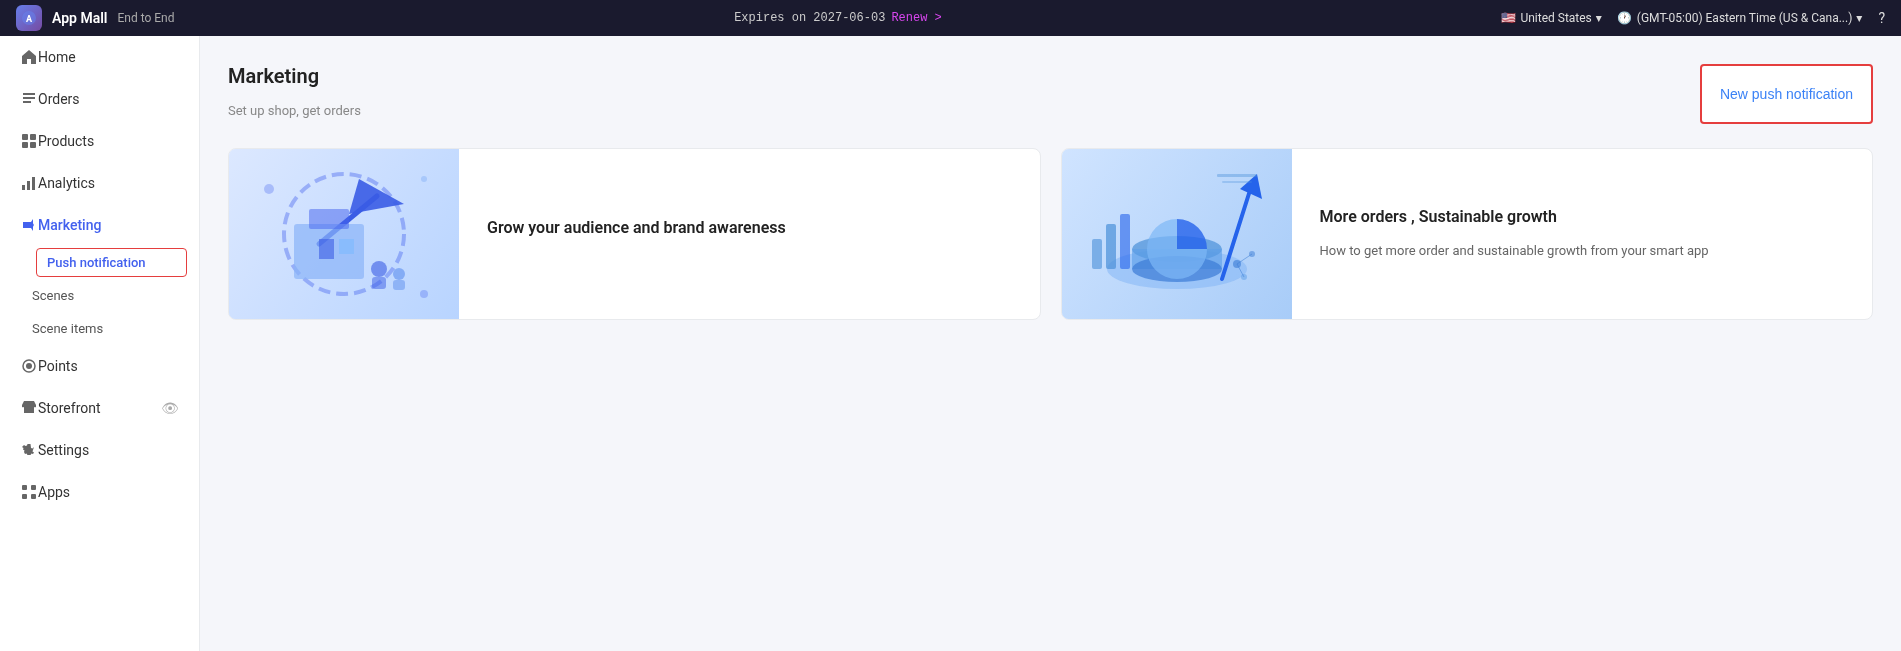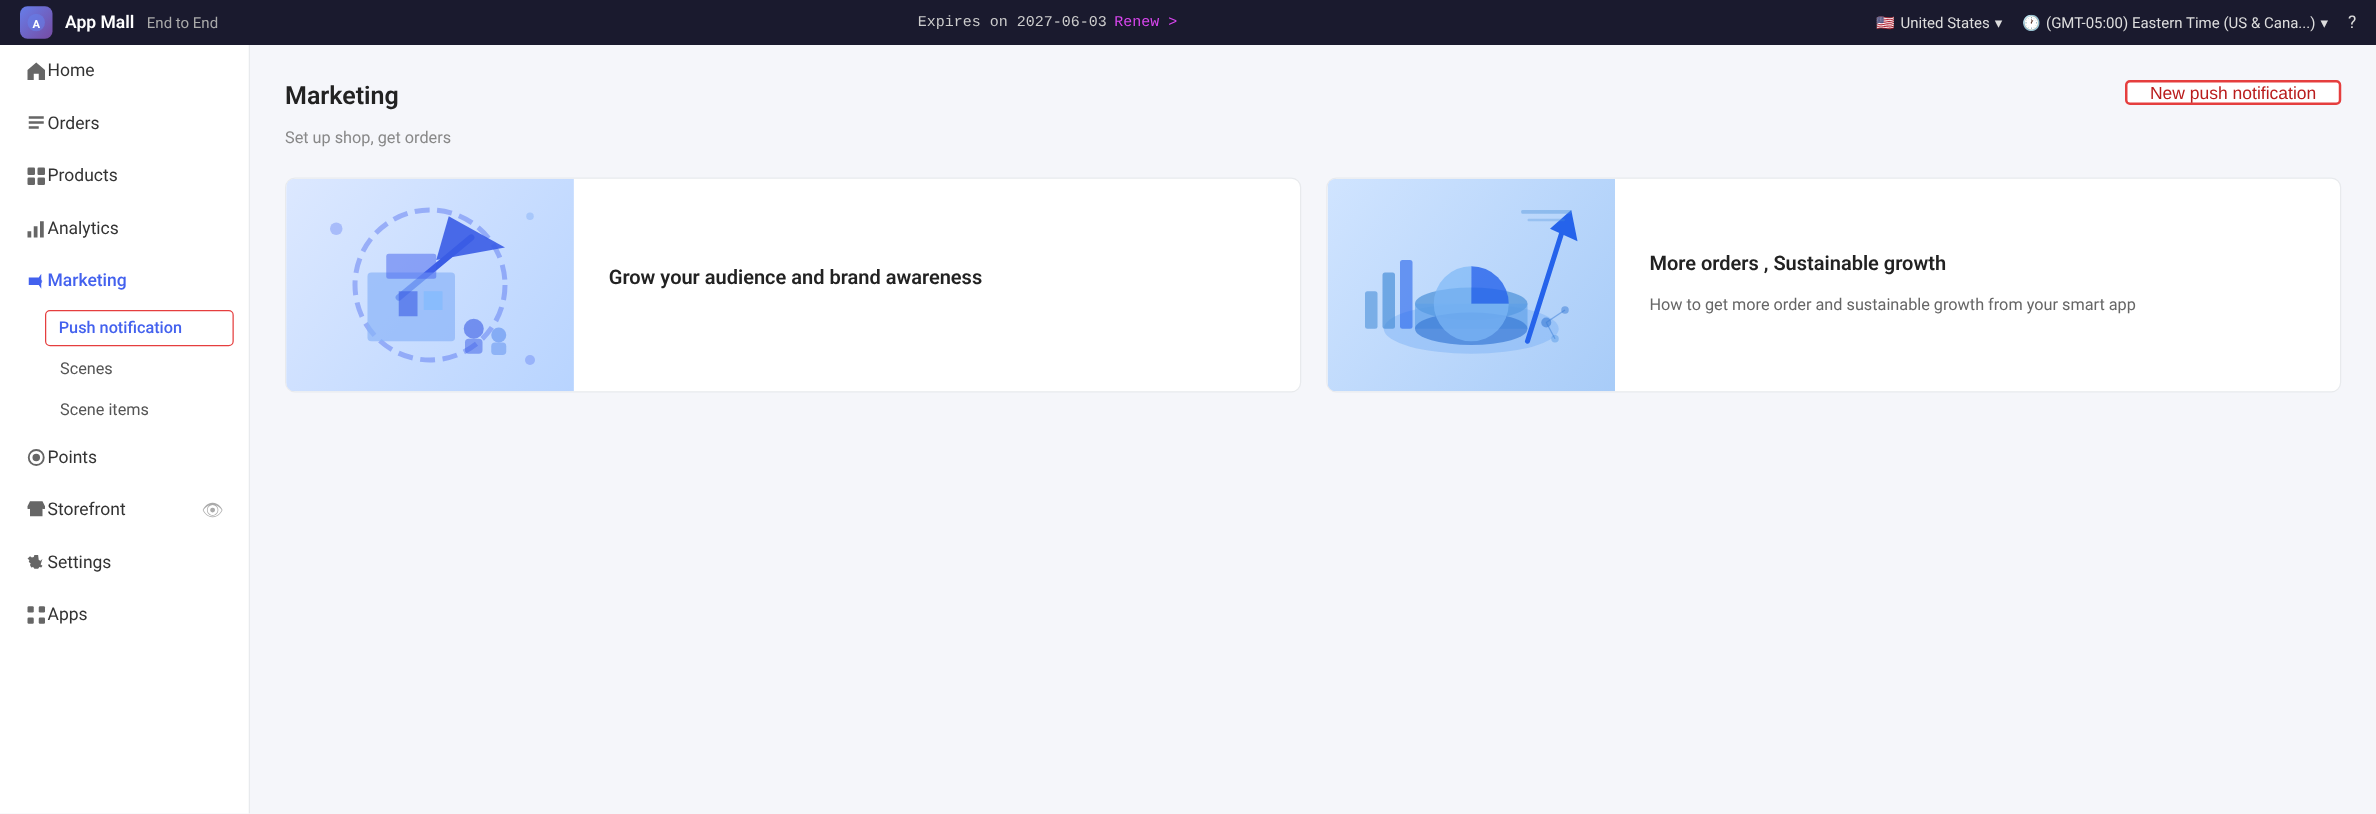--- a/index.html
+++ b/index.html
@@ -115,21 +115,21 @@
       display: flex;
       align-items: center;
       justify-content: center;
       color: #666;
       flex-shrink: 0;
     }
     .nav-item.active .nav-icon { color: #4361ee; }
     .nav-sub-item {
       display: flex;
       align-items: center;
-      padding: 9px 20px 9px 48px;
+      padding: 9px 20px 9px 32px;
       font-size: 13px;
       color: #555;
       cursor: pointer;
       transition: background 0.15s;
     }
     .nav-sub-item.active-sub {
       color: #4361ee;
       font-weight: 500;
       border: 1.5px solid #e53e3e;
       border-radius: 4px;
@@ -163,22 +163,22 @@
       color: #222;
     }
     .page-subtitle {
       font-size: 13px;
       color: #888;
       margin-top: 15px;
     }
     .new-push-btn {
       background: #fff;
       border: 2px solid #e53e3e;
-      color: #b91c1c;
-      padding: 0 18px;
+      color: #3b82f6;
+      padding: 20px 18px;
       font-size: 14px;
       font-weight: 500;
       border-radius: 4px;
       cursor: pointer;
       white-space: nowrap;
       margin-left: 19px;
     }
 
     
     .cards-row {

